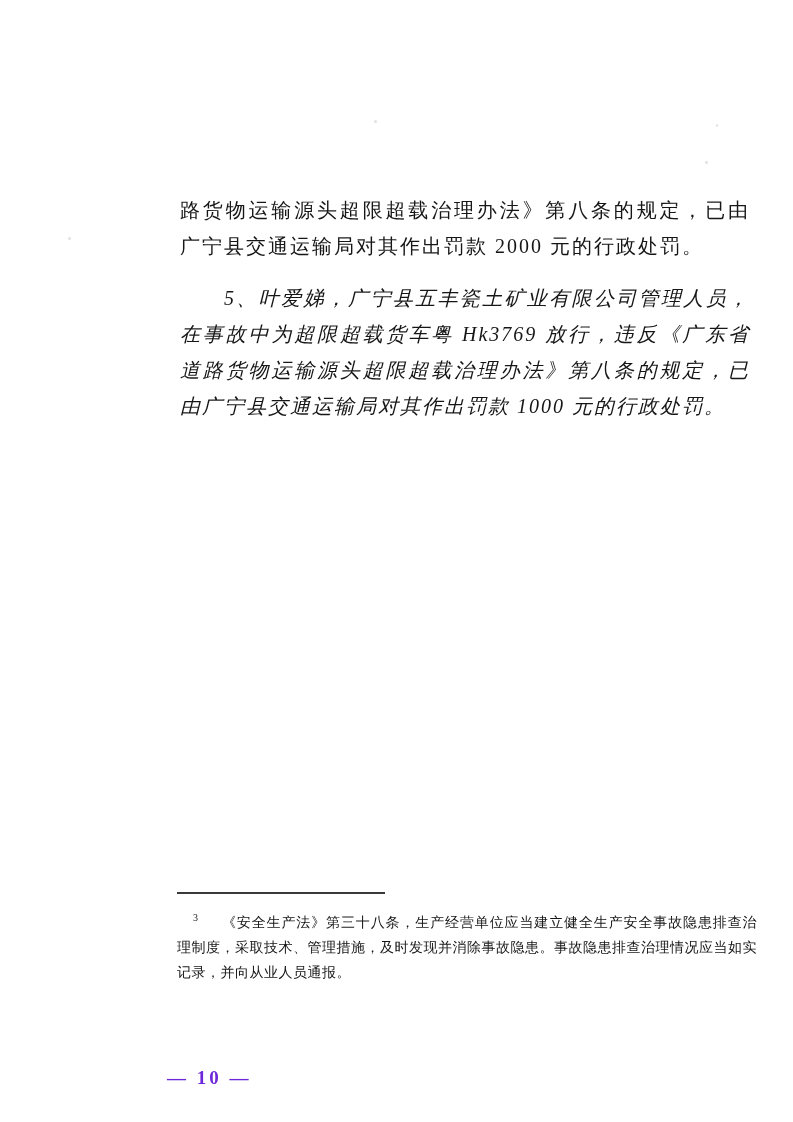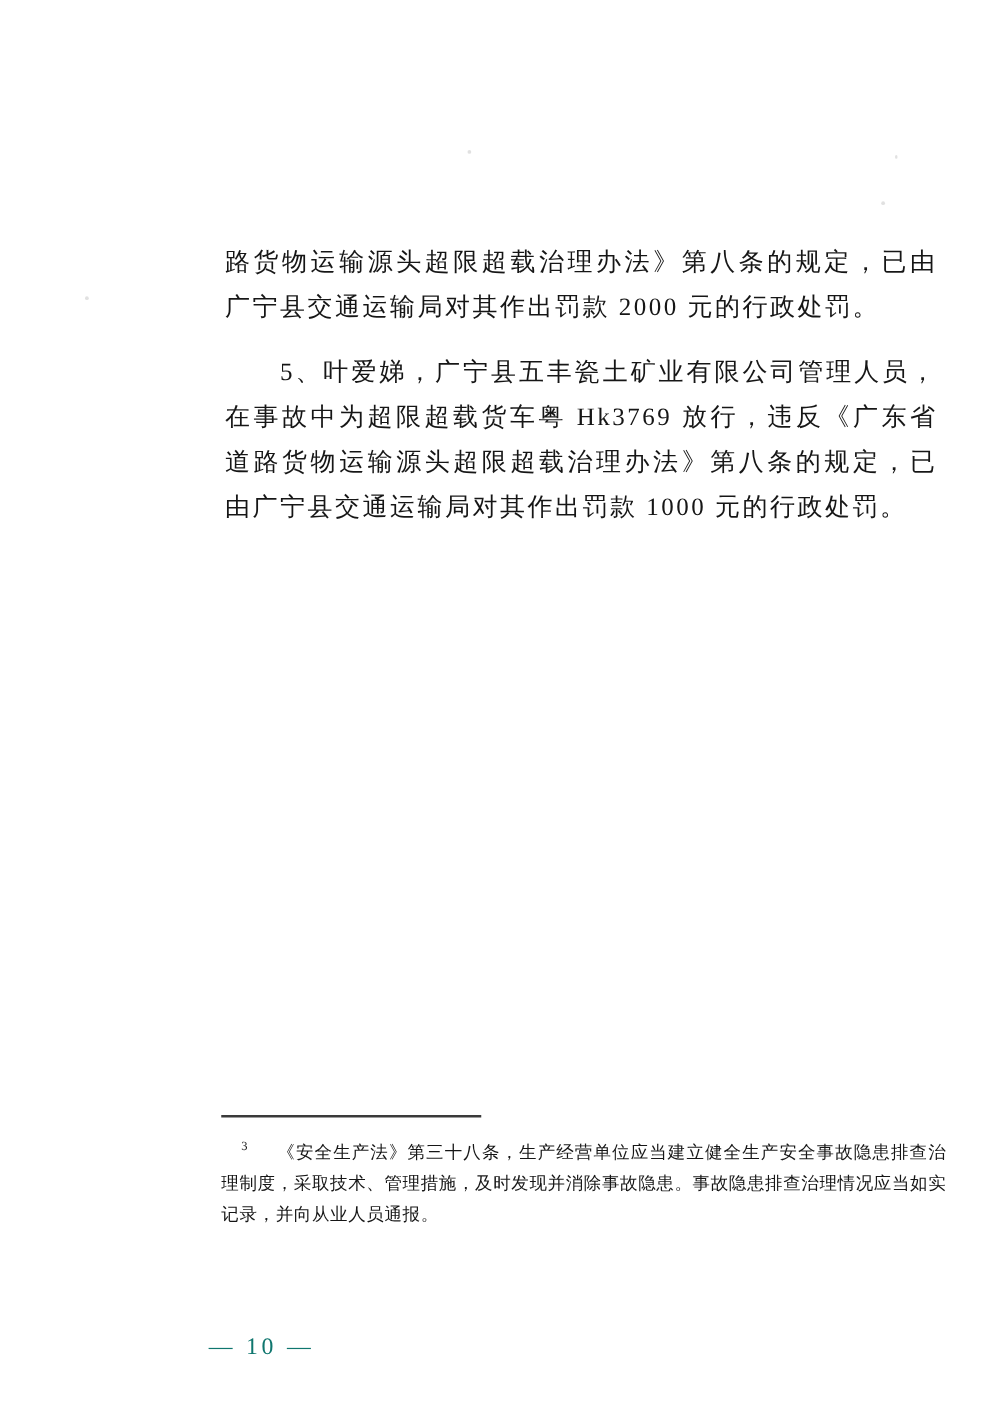--- a/index.html
+++ b/index.html
@@ -19,21 +19,21 @@
     top: 112px;
     width: 602px;
   }
   .para {
     font-size: 20px;
     line-height: 36px;
     letter-spacing: 2px;
     text-align: justify;
     text-justify: inter-character;
   }
-  .para.indent { text-indent: 44px; }
+  .para.indent { text-indent: 44px; font-style: italic; }
   .footnotes {
     position: absolute;
     left: 97px;
     top: 812px;
     width: 612px;
   }
   .fn-divider {
     width: 208px;
     height: 0;
     border-top: 2px solid #3a3a3a;
@@ -51,21 +51,22 @@
     margin-right: 7px;
     vertical-align: super;
     line-height: 0;
   }
   .page-number {
     position: absolute;
     left: 103px;
     top: 1003px;
     font-size: 19px;
     letter-spacing: 3px;
-    color: #0f766e;
+    color: #6d28d9;
+    font-weight: bold;
   }
   .speck {
     position: absolute;
     background: #c9c9c9;
     opacity: 0.55;
     border-radius: 50%;
   }
 </style>
 </head>
 <body>

